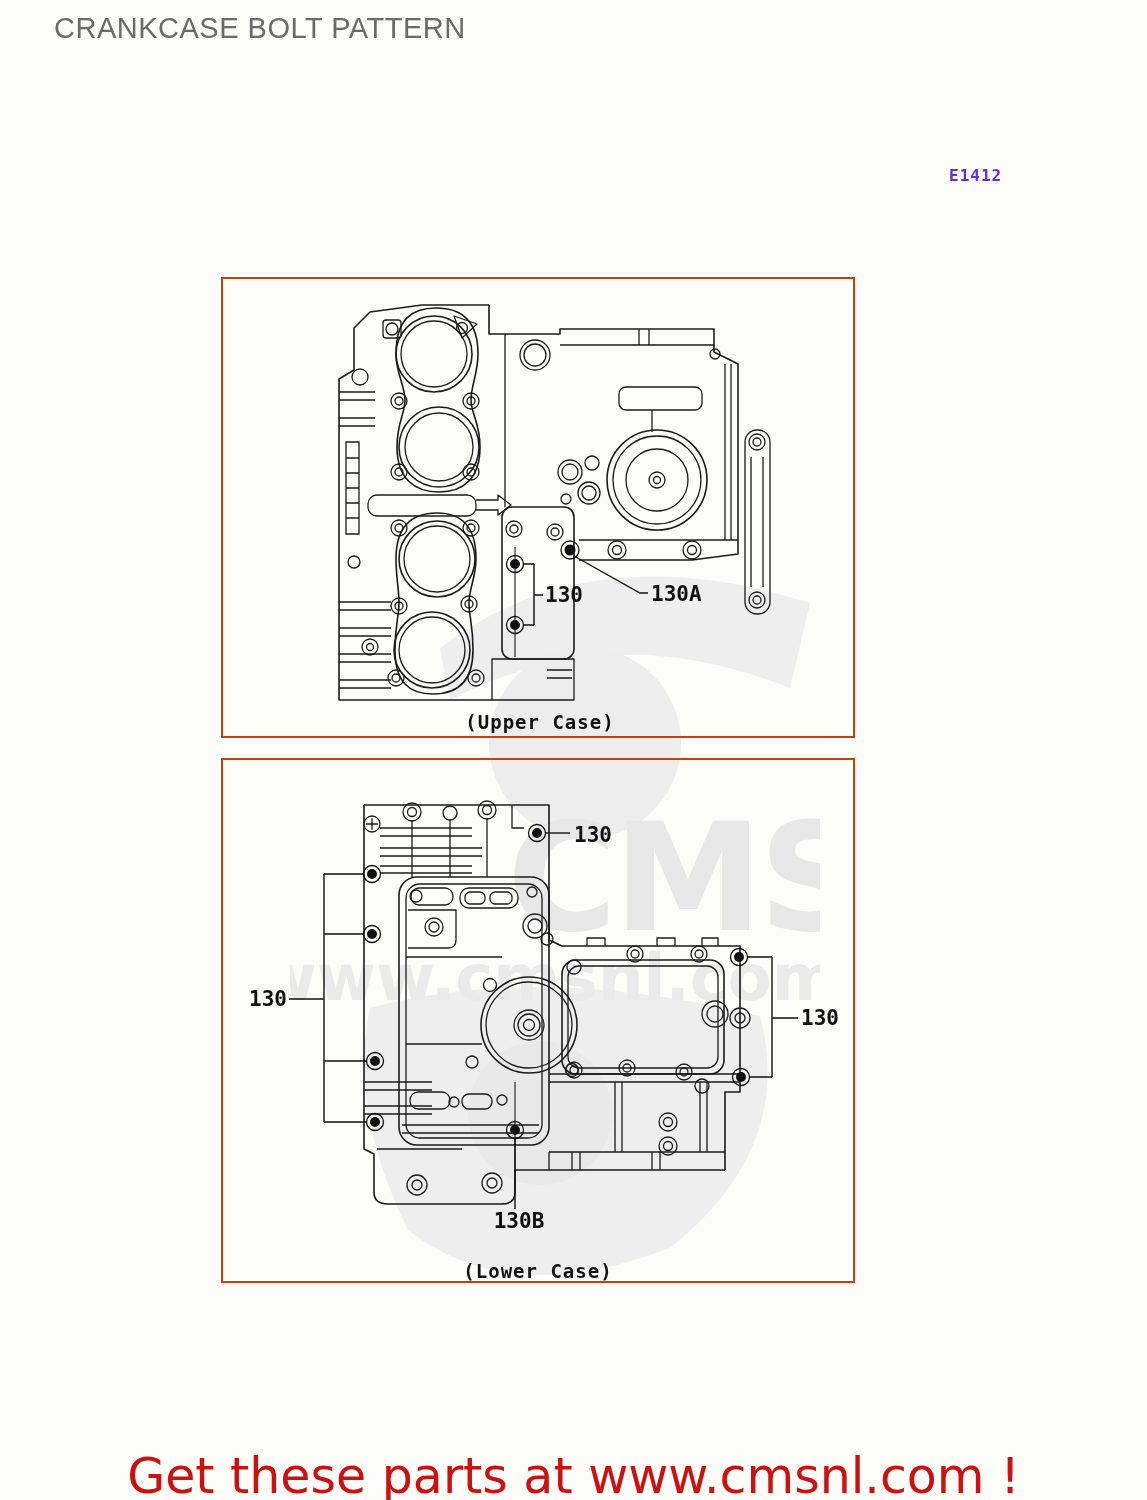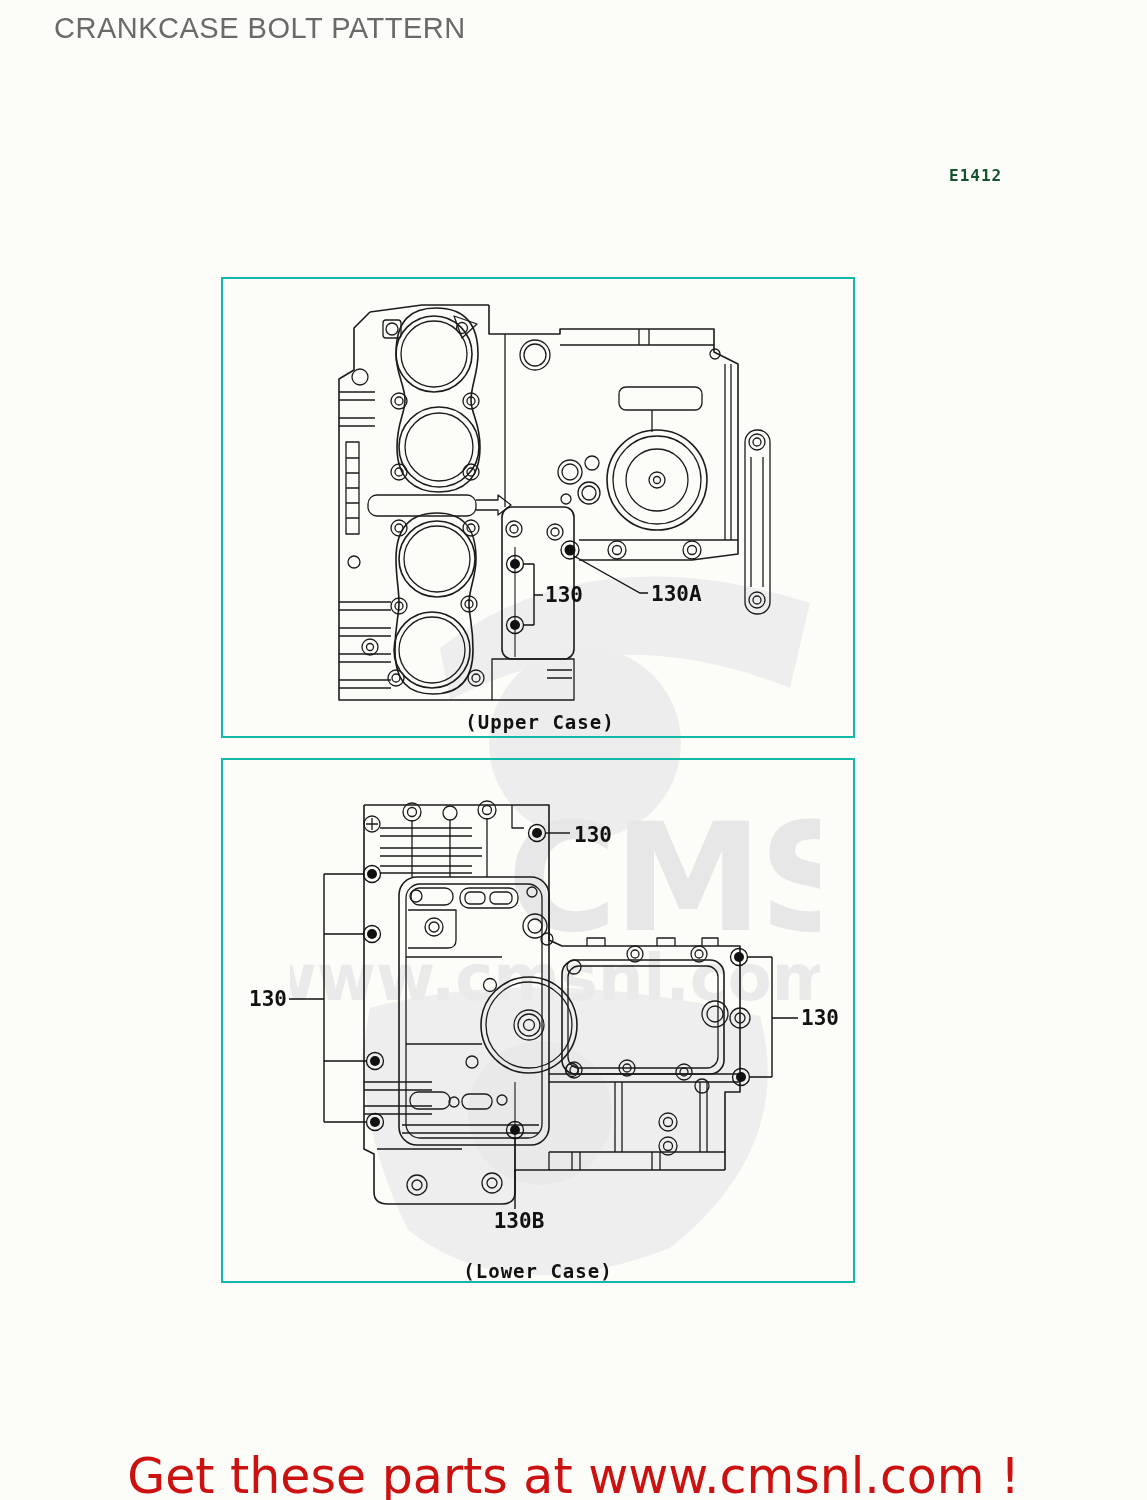--- a/index.html
+++ b/index.html
@@ -8,25 +8,25 @@
 
   .page-title{
     position:absolute;left:22px;top:12px;
     font-size:29px;color:#6a6a6a;letter-spacing:.5px;
     font-family:"Liberation Sans",sans-serif;
     margin-left:32px;
   }
   .figure-code{
     position:absolute;left:949px;top:166px;
     font-family:"DejaVu Sans Mono",monospace;font-weight:bold;
-    font-size:16px;color:#14532d;letter-spacing:1px;
+    font-size:16px;color:#6d28d9;letter-spacing:1px;
   }
   .diagram-box{
     position:absolute;left:221px;width:634px;
-    border:2px solid #14b8a6;background:transparent;box-sizing:border-box;
+    border:2px solid #c2410c;background:transparent;box-sizing:border-box;
   }
   #upper-box{top:277px;height:461px;}
   #lower-box{top:758px;height:525px;}
   .diagram-box svg{display:block;}
 
   #watermark{position:absolute;left:290px;top:548px;width:530px;height:760px;z-index:0;}
   .diagram-box{z-index:1;}
 
   .footer-banner{
     position:absolute;left:0;top:1448px;width:100%;

